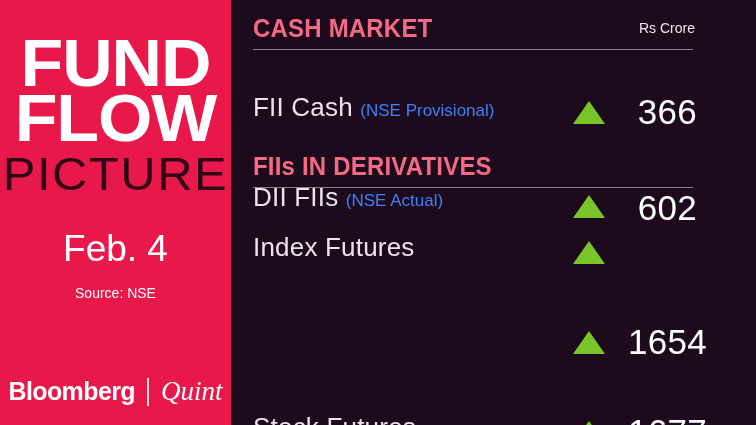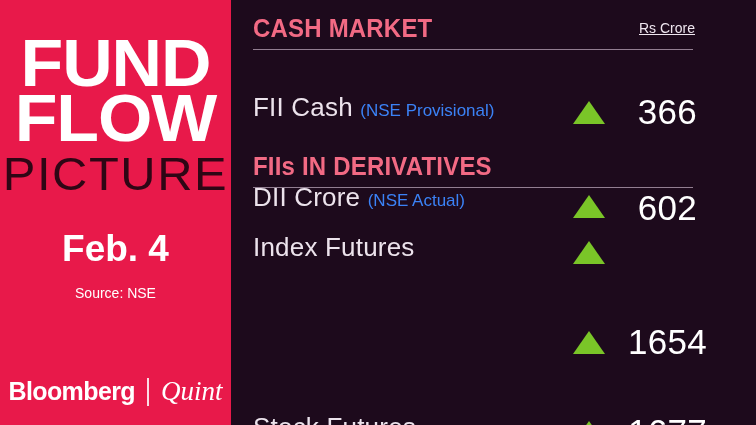--- a/index.html
+++ b/index.html
@@ -67,21 +67,21 @@
   }
 
   #date-label {
     position: absolute;
     left: 0;
     right: 0;
     top: 228px;
     text-align: center;
     color: #ffffff;
     font-size: 37px;
-    font-weight: bold;
+    font-weight: normal;
     letter-spacing: 0px;
   }
 
   #source-label {
     position: absolute;
     left: 0;
     right: 0;
     top: 285px;
     text-align: center;
     color: #ffffff;
@@ -155,21 +155,20 @@
   }
 
   .unit-label {
     position: absolute;
     right: 45px;
     top: 6px;
     color: #efe6ef;
     font-size: 14px;
     font-weight: normal;
     white-space: nowrap;
-    text-decoration: underline;
   }
 
   .rule {
     position: absolute;
     left: 0;
     width: 440px;
     height: 1px;
     background: #b9a6b8;
     opacity: 0.75;
   }
@@ -264,21 +263,21 @@
           <span class="row-sub">(NSE Provisional)</span>
         </div>
         <div class="tri-cell">
           <span class="tri-up"></span>
         </div>
         <div class="value-cell">366</div>
       </div>
 
       <div class="row" style="top:86px;">
         <div class="row-label">
-          <span>DII Crore</span>
+          <span>DII FIIs</span>
           <span class="row-sub">(NSE Actual)</span>
         </div>
         <div class="tri-cell" style="top:13px;">
           <span class="tri-up"></span>
         </div>
         <div class="value-cell" style="top:6px;">602</div>
       </div>
     </div>
 
     <div class="section" style="top:152px;">

